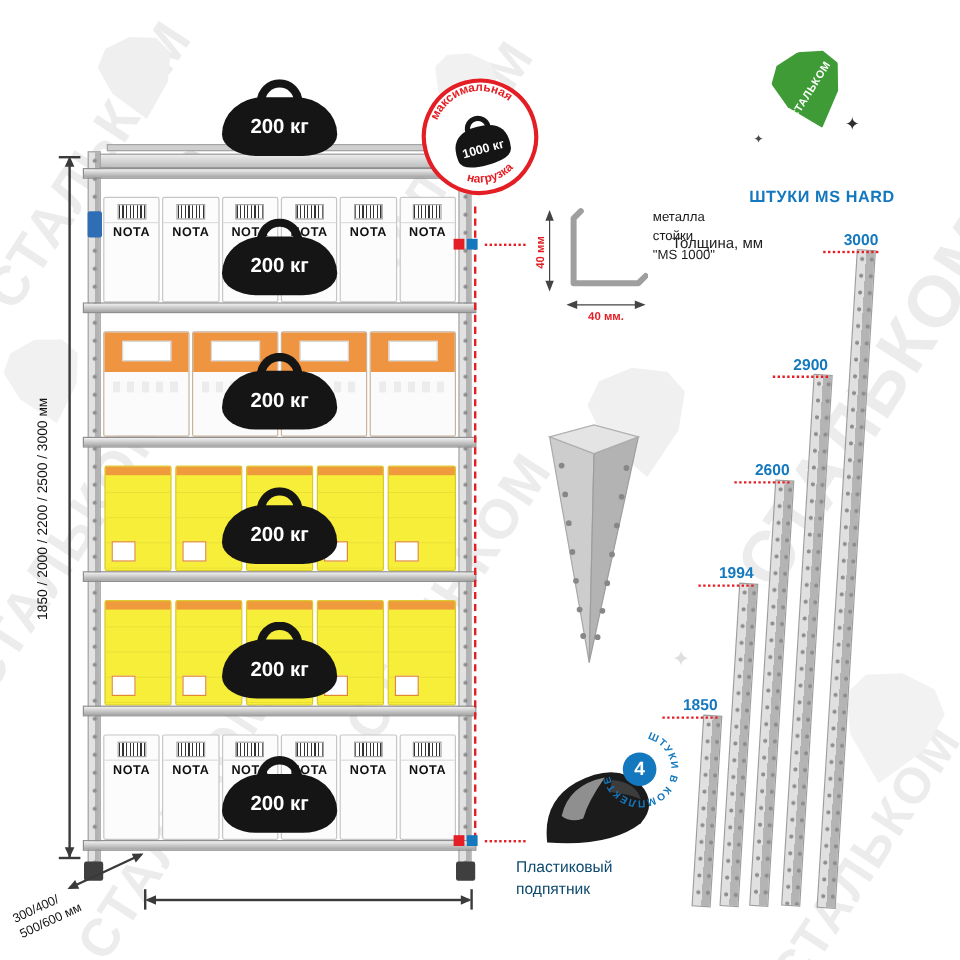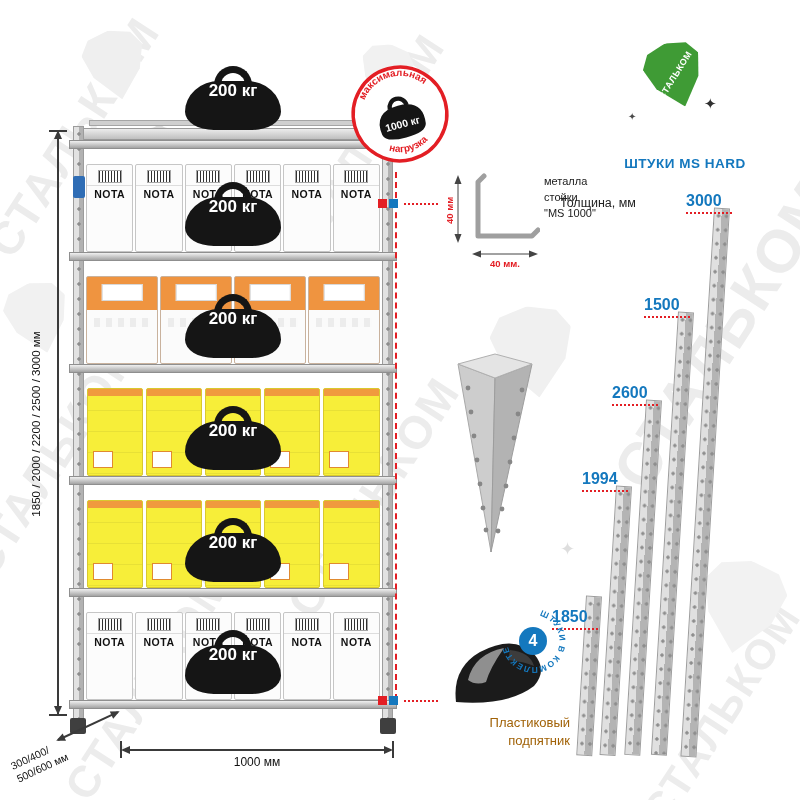--- a/index.html
+++ b/index.html
@@ -33,21 +33,21 @@
   .obox::after{content:"";position:absolute;top:48%;left:10%;width:80%;height:9px;background:repeating-linear-gradient(90deg,#ececec 0 6px,#fafafa 6px 12px)}
   .ypack{flex:1;margin:0 1.5px;position:relative;background:#f7ee39;background-image:linear-gradient(rgba(0,0,0,.06) 1px,transparent 1px);background-size:100% 21px;border:1px solid #d9c92e;border-radius:2px}
   .ypack::before{content:"";position:absolute;top:0;left:0;right:0;height:7px;background:#f09a3e}
   .ypack::after{content:"";position:absolute;bottom:7px;left:5px;width:18px;height:15px;background:#fff;border:1px solid #e08a2f}
   .rfoot{position:absolute;top:598px;width:16px;height:16px;background:#3f3f3f;border-radius:2px;z-index:3}
   .sticker{position:absolute;left:0;top:56px;width:12px;height:22px;background:#2f6db5;border-radius:2px;z-index:4}
 
   
   .kbadge{position:absolute;width:96px;height:64px;z-index:5}
   .khandle{position:absolute;left:29px;top:0;width:38px;height:24px;border:7px solid #151515;border-bottom:none;border-radius:19px 19px 0 0}
-  .kbody{position:absolute;left:0;top:15px;width:96px;height:49px;background:#151515;border-radius:50% 50% 42% 42% / 88% 88% 52% 52%;display:flex;align-items:flex-start;justify-content:center;color:#fff;font-weight:bold;font-size:17px}
+  .kbody{position:absolute;left:0;top:15px;width:96px;height:49px;background:#151515;border-radius:50% 50% 42% 42% / 88% 88% 52% 52%;display:flex;align-items:center;justify-content:center;color:#fff;font-weight:bold;font-size:17px}
 
   
   .mark{position:absolute;width:9px;height:9px;z-index:6}
   .mark.red{background:#e31e24}.mark.blue{background:#1478be}
   .dash-v{position:absolute;border-left:2px dashed #e31e24;z-index:4}
   .dot-h{position:absolute;border-top:2px dotted #e31e24;z-index:4}
 
   
   .dline{position:absolute;background:#3a3a3a;z-index:3}
   .tick{position:absolute;background:#3a3a3a;z-index:3}
@@ -55,29 +55,29 @@
   .arr.up{border-left:4px solid transparent;border-right:4px solid transparent;border-bottom:9px solid #3a3a3a}
   .arr.down{border-left:4px solid transparent;border-right:4px solid transparent;border-top:9px solid #3a3a3a}
   .arr.left{border-top:4px solid transparent;border-bottom:4px solid transparent;border-right:9px solid #3a3a3a}
   .arr.right{border-top:4px solid transparent;border-bottom:4px solid transparent;border-left:9px solid #3a3a3a}
   .dim-label{position:absolute;font-size:11.5px;color:#111;z-index:3;white-space:nowrap}
 
   
   .profile{position:absolute;left:444px;top:166px;width:170px;height:104px;z-index:3}
   .profile-caption{position:absolute;left:100px;top:8px;font-size:11px;line-height:1.45;color:#1a1a1a}
   .thickness{position:absolute;left:432px;top:270px;width:132px;text-align:center;font-size:12.5px;line-height:1.35;color:#111;z-index:3}
-  .foot-caption{position:absolute;left:430px;top:714px;width:140px;text-align:right;font-size:13px;line-height:1.35;color:#a16207;z-index:3}
+  .foot-caption{position:absolute;left:430px;top:714px;width:140px;text-align:left;font-size:13px;line-height:1.35;color:#0c4a6e;z-index:3}
 
   
   .comp-heading{position:absolute;left:552px;top:76px;width:212px;text-align:center;color:#e31e24;font-weight:bold;font-size:16px;line-height:1.35;z-index:3}
   .comp-sub{position:absolute;left:600px;top:156px;width:170px;text-align:center;color:#1478be;font-weight:bold;font-size:13.5px;letter-spacing:.5px;z-index:3}
   .height-label{position:absolute;left:560px;top:196px;font-size:12.5px;color:#222;z-index:3}
   .gpost{position:absolute;width:16px;background:linear-gradient(90deg,#e0e0e0 0 50%,#b4b4b4 50% 100%);border:1px solid #9d9d9d;transform:rotate(3.5deg);transform-origin:top center;z-index:2}
   .gpost::before{content:"";position:absolute;inset:0;background-image:radial-gradient(circle at 4px 7px,#8d8d8d 1.4px,transparent 2px),radial-gradient(circle at 12px 7px,#8d8d8d 1.4px,transparent 2px);background-size:16px 14px}
-  .plabel{position:absolute;width:46px;text-align:left;color:#1478be;font-weight:bold;font-size:16px;z-index:3}
+  .plabel{position:absolute;width:46px;text-align:right;color:#1478be;font-weight:bold;font-size:13px;z-index:3}
   .plabel::after{content:"";display:block;border-bottom:2px dotted #e31e24;margin-top:2px}
 
   svg{display:block}
 </style>
 </head>
 <body>
 
 <div class="stage">
 
   <div class="wm" style="left:-64px;top:110px;font-size:46px;transform:rotate(-57deg)">СТАЛЬКОМ</div>
@@ -259,21 +259,20 @@
   <div class="arr down" style="left:54px;top:706px"></div>
   <div class="tick" style="left:49px;top:130px;width:18px;height:2px"></div>
   <div class="tick" style="left:49px;top:714px;width:18px;height:2px"></div>
   <div class="dim-label" style="left:36px;top:424px;transform:translate(-50%,-50%) rotate(-90deg)">1850 / 2000 / 2200 / 2500 / 3000 мм</div>
 
   <div class="dline" style="left:123px;top:749px;width:268px;height:2px"></div>
   <div class="arr left" style="left:121px;top:746px"></div>
   <div class="arr right" style="left:384px;top:746px"></div>
   <div class="tick" style="left:120px;top:741px;width:2px;height:17px"></div>
   <div class="tick" style="left:392px;top:741px;width:2px;height:17px"></div>
-  <div class="dim-label" style="left:123px;top:755px;width:268px;text-align:center;font-size:12px">1000 мм</div>
 
   <div class="dline" style="left:58px;top:739px;width:66px;height:2px;transform:rotate(-25deg);transform-origin:left center">
     <div class="arr left" style="left:-2px;top:-3.5px"></div>
     <div class="arr right" style="right:-2px;top:-3.5px"></div>
   </div>
   <div class="dim-label" style="left:12px;top:748px;font-size:10.5px;line-height:1.3;transform:rotate(-25deg)">
     <div>300/400/</div>
     <div>500/600 мм</div>
   </div>
 
@@ -338,19 +337,19 @@
   </div>
   <div class="comp-sub">ШТУКИ MS HARD</div>
   <div class="height-label">Толщина, мм</div>
 
   <div class="gpost" style="left:586px;top:596px;height:160px"></div>
   <div class="gpost" style="left:616px;top:486px;height:270px"></div>
   <div class="gpost" style="left:646px;top:400px;height:356px"></div>
   <div class="gpost" style="left:678px;top:312px;height:444px"></div>
   <div class="gpost" style="left:714px;top:208px;height:550px"></div>
 
-  <div class="plabel" style="left:552px;top:608px"><span>1850</span></div>
+  <div class="plabel" style="left:552px;top:580px"><span>1850</span></div>
   <div class="plabel" style="left:582px;top:470px"><span>1994</span></div>
   <div class="plabel" style="left:612px;top:384px"><span>2600</span></div>
-  <div class="plabel" style="left:644px;top:296px"><span>1500</span></div>
+  <div class="plabel" style="left:644px;top:296px"><span>2900</span></div>
   <div class="plabel" style="left:686px;top:192px"><span>3000</span></div>
 
 </div>
 
 </body></html>

